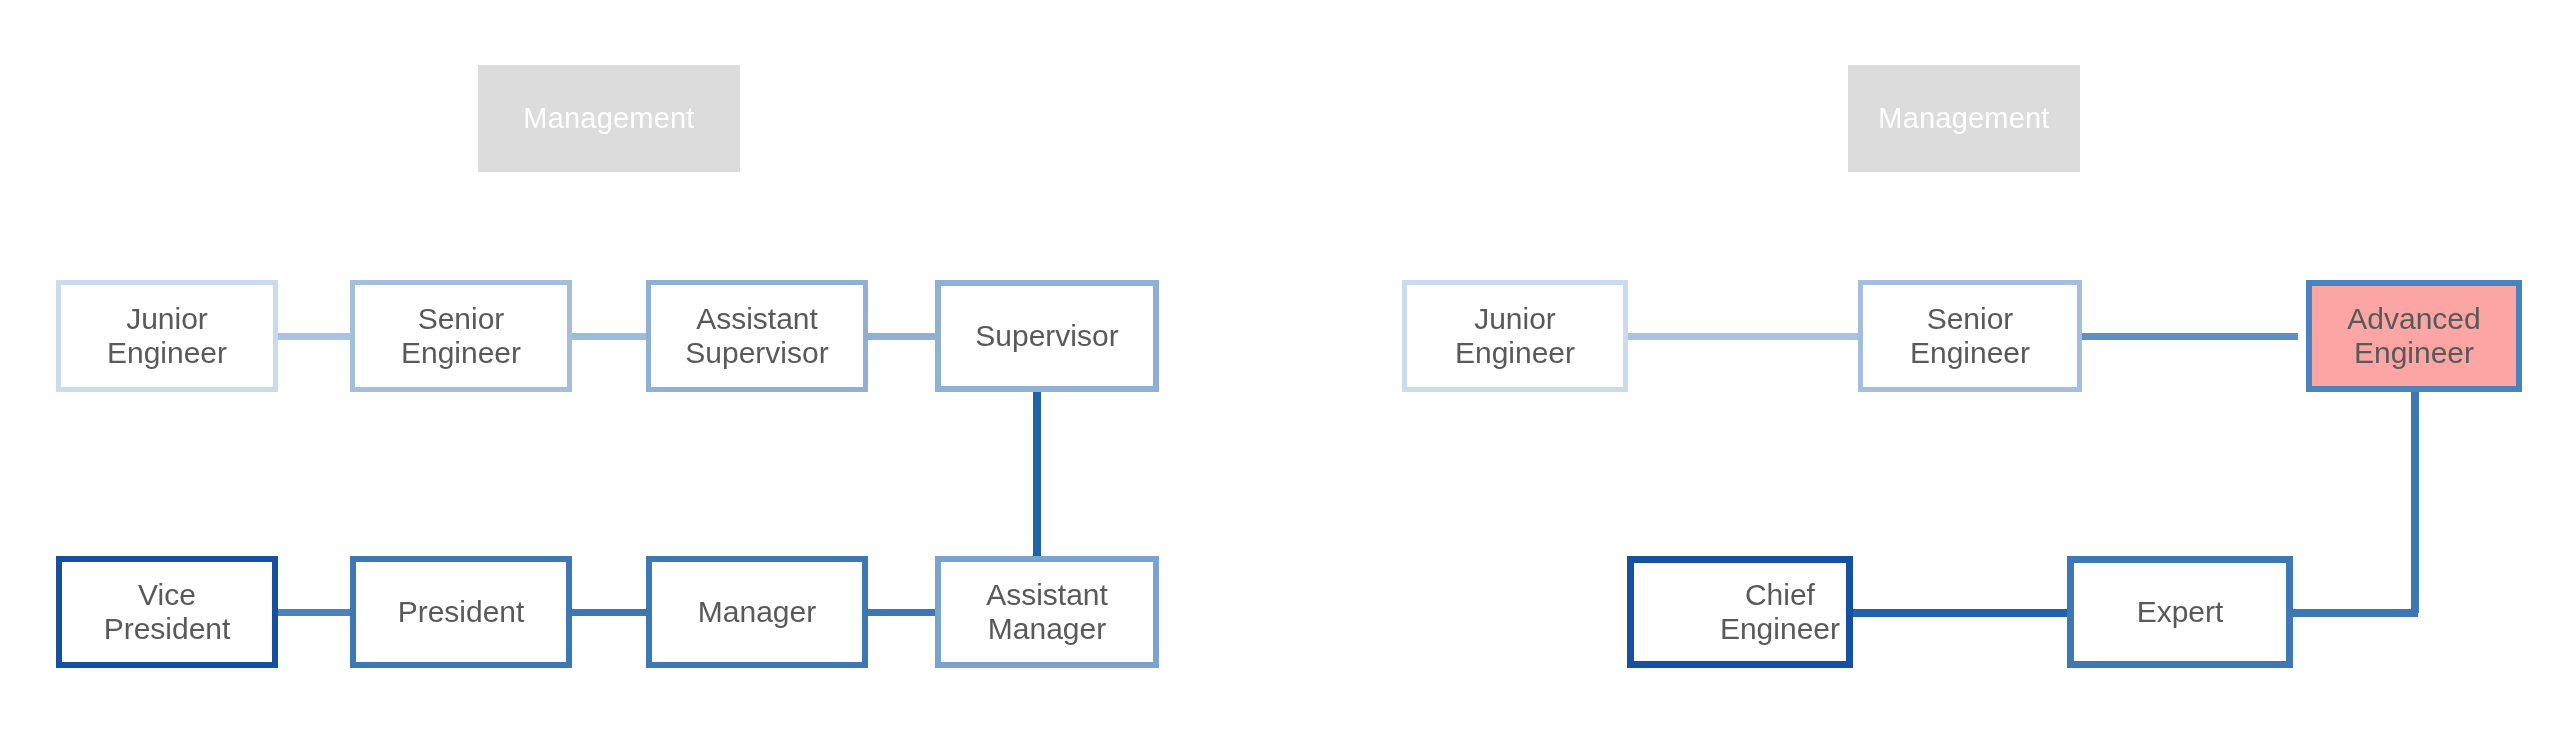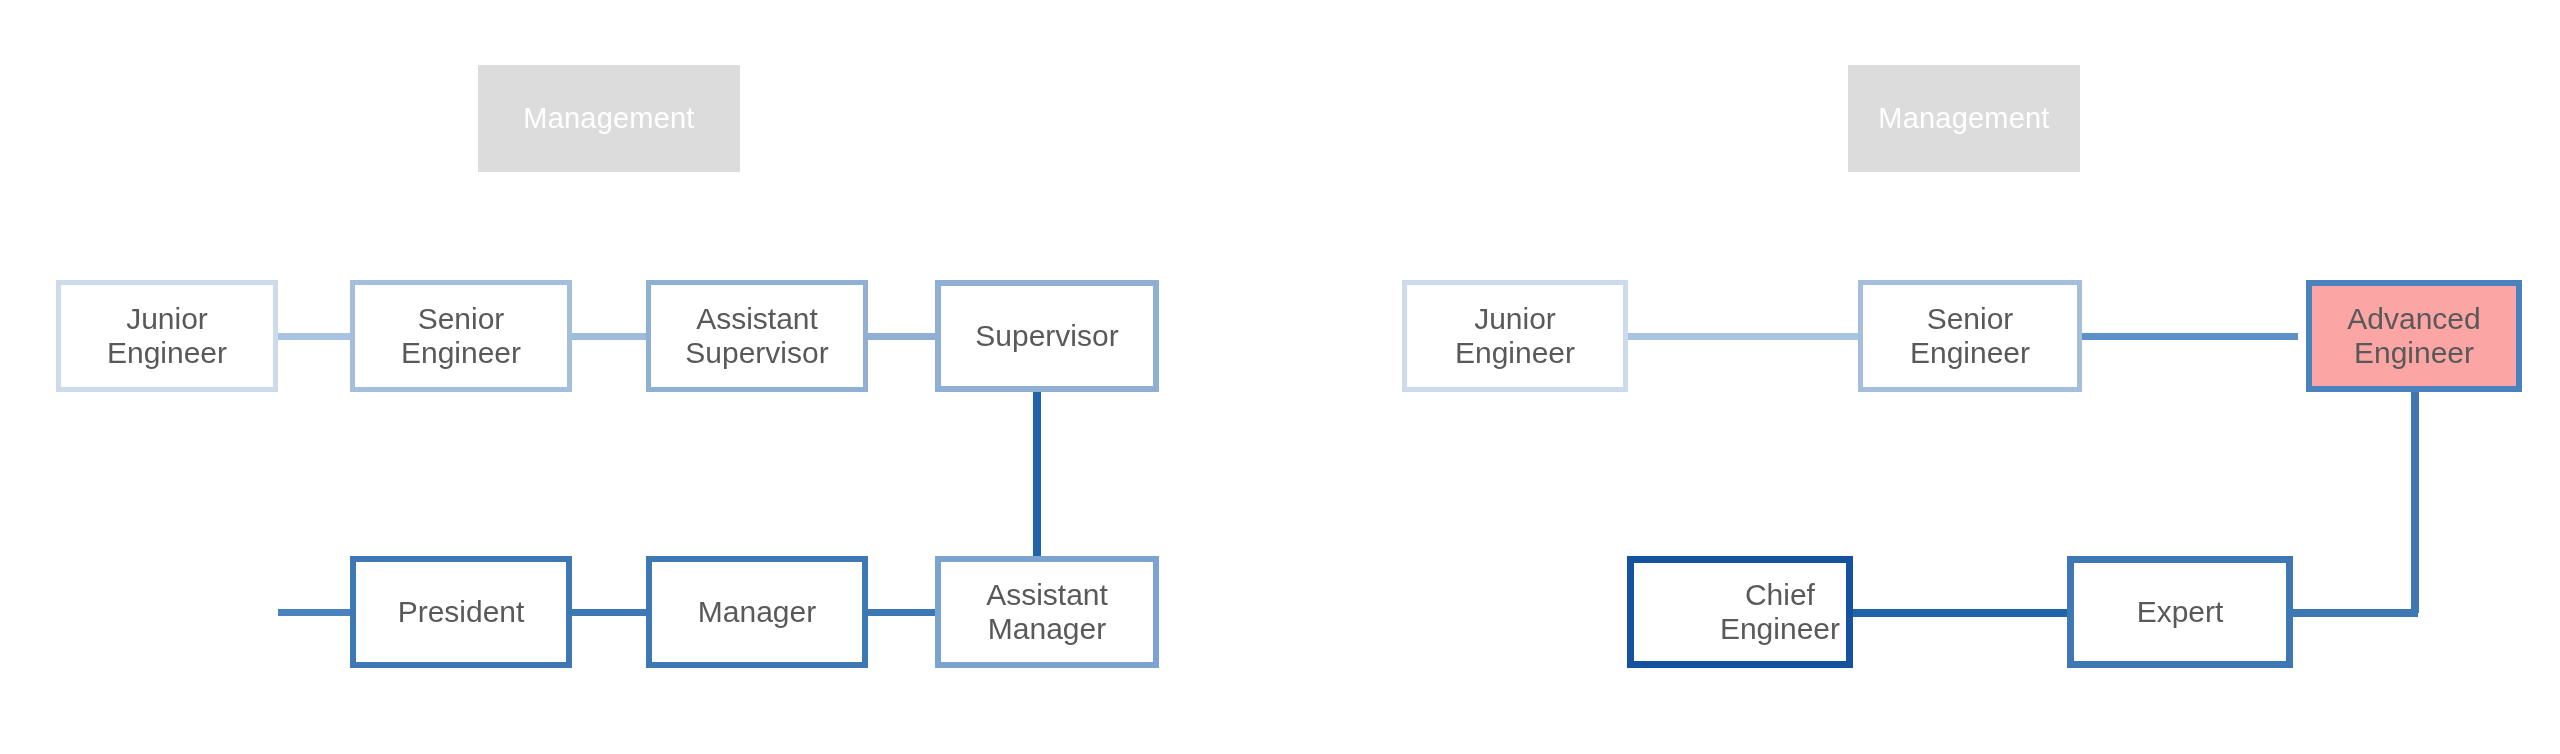--- a/index.html
+++ b/index.html
@@ -77,20 +77,23 @@
     </div>
     <div class="node" style="left: 350px; top: 280px; width: 222px; height: 112px; border-color: rgb(163, 191, 220); border-width: 5px; background: rgb(255, 255, 255); color: rgb(89, 89, 89);">
       <span class="node-label">Senior<br>Engineer</span>
     </div>
     <div class="node" style="left: 646px; top: 280px; width: 222px; height: 112px; border-color: rgb(143, 176, 211); border-width: 5px; background: rgb(255, 255, 255); color: rgb(89, 89, 89);">
       <span class="node-label">Assistant<br>Supervisor</span>
     </div>
     <div class="node" style="left: 935px; top: 280px; width: 224px; height: 112px; border-color: rgb(143, 176, 211); border-width: 6px; background: rgb(255, 255, 255); color: rgb(89, 89, 89);">
       <span class="node-label">Supervisor</span>
     </div>
+    <div class="node" style="left: 56px; top: 556px; width: 222px; height: 112px; border-color: rgb(21, 81, 158); border-width: 6px; background: rgb(255, 255, 255); color: rgb(89, 89, 89);">
+      <span class="node-label">Vice<br>President</span>
+    </div>
     <div class="node" style="left: 350px; top: 556px; width: 222px; height: 112px; border-color: rgb(61, 120, 180); border-width: 6px; background: rgb(255, 255, 255); color: rgb(89, 89, 89);">
       <span class="node-label">President</span>
     </div>
     <div class="node" style="left: 646px; top: 556px; width: 222px; height: 112px; border-color: rgb(61, 120, 180); border-width: 6px; background: rgb(255, 255, 255); color: rgb(89, 89, 89);">
       <span class="node-label">Manager</span>
     </div>
     <div class="node" style="left: 935px; top: 556px; width: 224px; height: 112px; border-color: rgb(123, 163, 207); border-width: 6px; background: rgb(255, 255, 255); color: rgb(89, 89, 89);">
       <span class="node-label">Assistant<br>Manager</span>
     </div>
     <div class="track-header" style="left: 1848px; top: 65px; width: 232px; height: 107px; background: rgb(220, 220, 220); color: rgb(255, 255, 255);">

